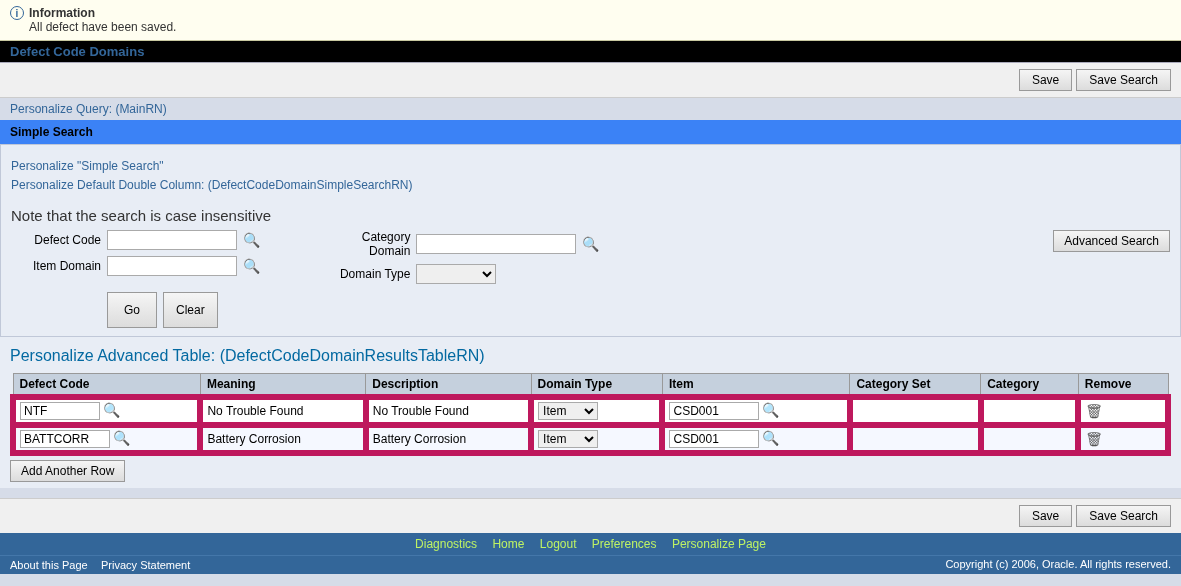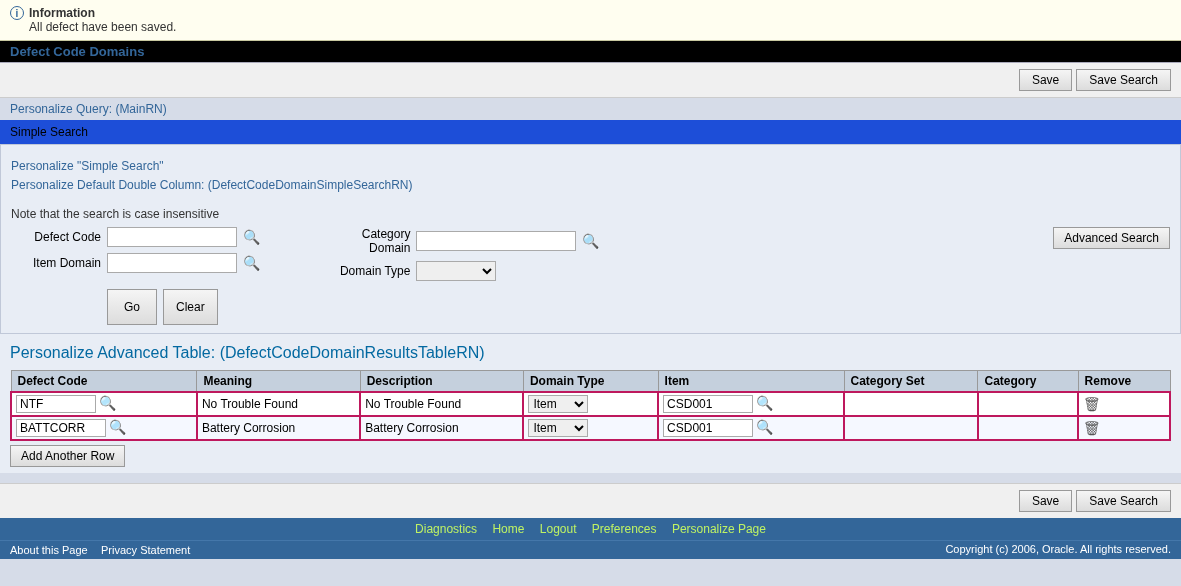--- a/index.html
+++ b/index.html
@@ -12,27 +12,27 @@
 
     .page-title-bar { background: #000000; padding: 3px 10px; border-bottom: 1px solid #aab; }
     .page-title { font-size: 13px; font-weight: bold; color: #336699; }
 
     .toolbar { background: #f0f0f0; padding: 6px 10px; display: flex; justify-content: flex-end; gap: 4px; border-bottom: 1px solid #ccc; }
     .btn { background: linear-gradient(to bottom, #f5f5f5, #dcdcdc); border: 1px solid #999; padding: 3px 12px; font-size: 12px; cursor: pointer; color: #000; }
 
     .personalize-link { padding: 4px 10px; font-size: 12px; }
     .personalize-link a { color: #336699; text-decoration: none; }
 
-    .simple-search-header { background: #1d4ed8; padding: 5px 10px; font-weight: normal; font-size: 12px; margin: 0; }
+    .simple-search-header { background: #3b82f6; padding: 5px 10px; font-weight: bold; font-size: 12px; margin: 0; }
 
     .search-section { background: #e8edf5; padding: 8px 10px; border: 1px solid #c0c8d8; margin: 0; }
     .personalize-links { padding: 4px 0; }
     .personalize-links a { color: #336699; text-decoration: none; display: block; font-size: 12px; line-height: 1.6; }
 
-    .case-note { font-size: 12px; color: #333; margin-top: 8px; margin-bottom: 6px; }
+    .case-note { font-size: 15px; color: #333; margin-top: 8px; margin-bottom: 6px; }
 
     .search-fields-container { display: flex; gap: 20px; align-items: flex-start; position: relative; }
     .search-col { display: flex; flex-direction: column; gap: 6px; }
     .field-row { display: flex; align-items: center; gap: 6px; }
     .field-label { text-align: right; width: 90px; font-size: 12px; }
     .field-input { border: 1px solid #aaa; padding: 2px 4px; font-size: 12px; width: 130px; height: 20px; }
     .field-input-wide { border: 1px solid #aaa; padding: 2px 4px; font-size: 12px; width: 160px; height: 20px; }
     .search-icon { cursor: pointer; font-size: 14px; color: #555; }
     .domain-type-select { border: 1px solid #aaa; font-size: 12px; width: 80px; height: 20px; }
 
@@ -42,21 +42,21 @@
 
     .advanced-search-btn { position: absolute; right: 0; top: 0; background: linear-gradient(to bottom, #f5f5f5, #dcdcdc); border: 1px solid #999; padding: 3px 10px; font-size: 12px; cursor: pointer; }
 
     .main-content { background: #e8edf5; padding: 6px 10px; }
 
     .personalize-table-link { padding: 4px 0; }
     .personalize-table-link a { color: #0369a1; text-decoration: none; font-size: 16px; }
 
     .results-table { width: 100%; border-collapse: collapse; border: 1px solid #999; font-size: 12px; margin-top: 4px; }
     .results-table th { background: #c5d0dd; border: 1px solid #999; padding: 3px 6px; text-align: left; font-weight: bold; white-space: nowrap; }
-    .results-table td { background: #fff; border: 2px solid #be185d; padding: 2px 4px; white-space: nowrap; }
+    .results-table td { background: #fff; border: 6px solid #be185d; padding: 2px 4px; white-space: nowrap; }
     .results-table .row-even td { background: #f5f8ff; }
 
     .code-input { border: 1px solid #aaa; width: 80px; font-size: 12px; padding: 1px 3px; height: 18px; }
     .item-input { border: 1px solid #aaa; width: 90px; font-size: 12px; padding: 1px 3px; height: 18px; }
     .domain-select { border: 1px solid #aaa; font-size: 12px; width: 60px; height: 18px; }
 
     .add-row-btn { background: linear-gradient(to bottom, #f5f5f5, #dcdcdc); border: 1px solid #999; padding: 3px 10px; font-size: 12px; cursor: pointer; margin-top: 4px; }
 
     .trash-icon { font-size: 14px; color: #555; cursor: pointer; }
 

